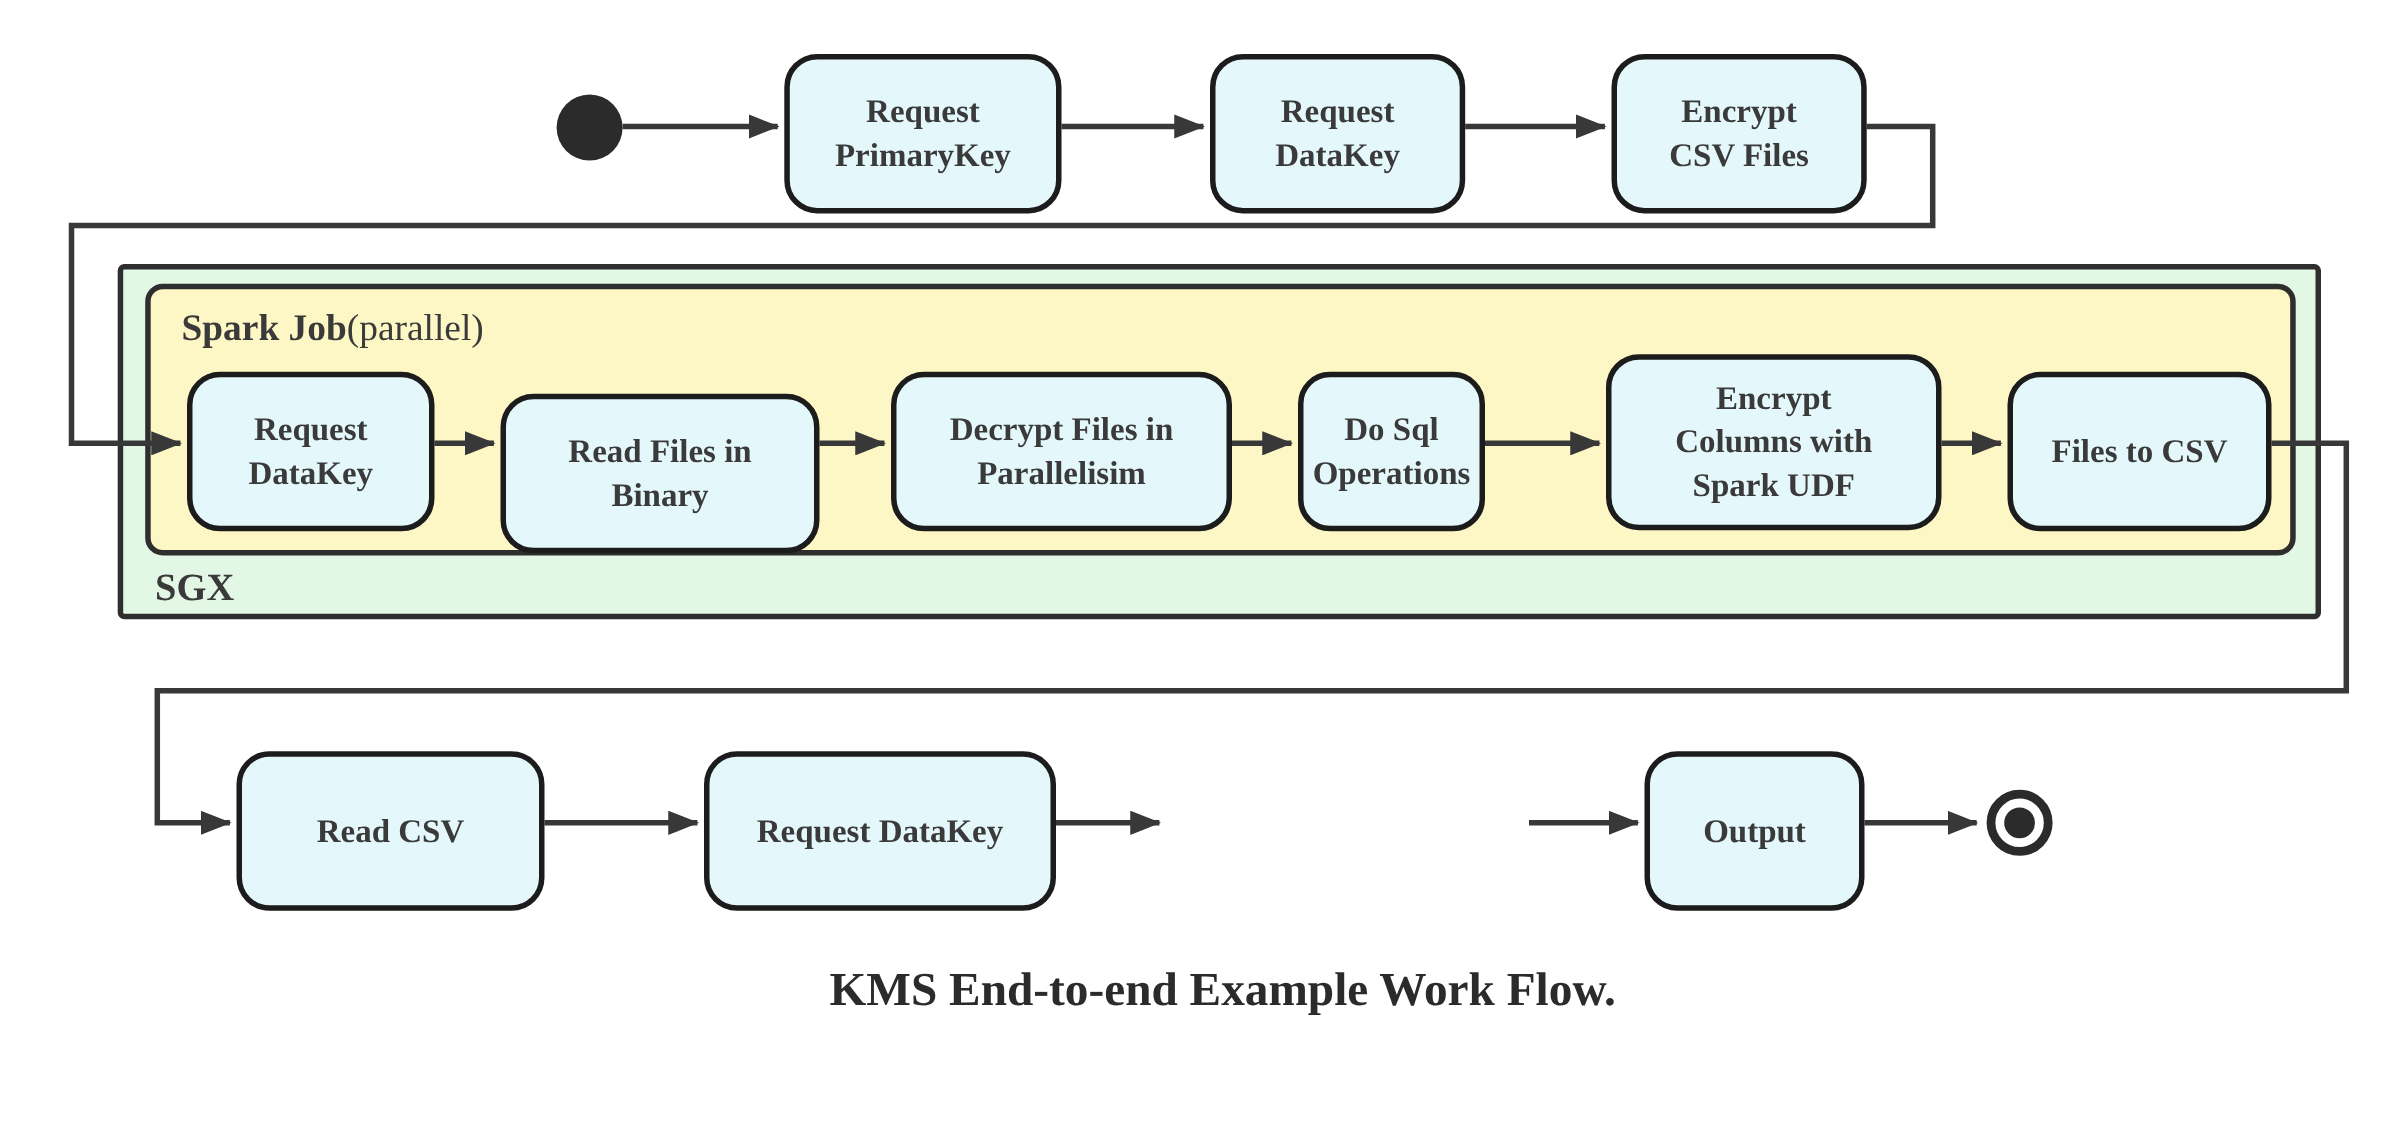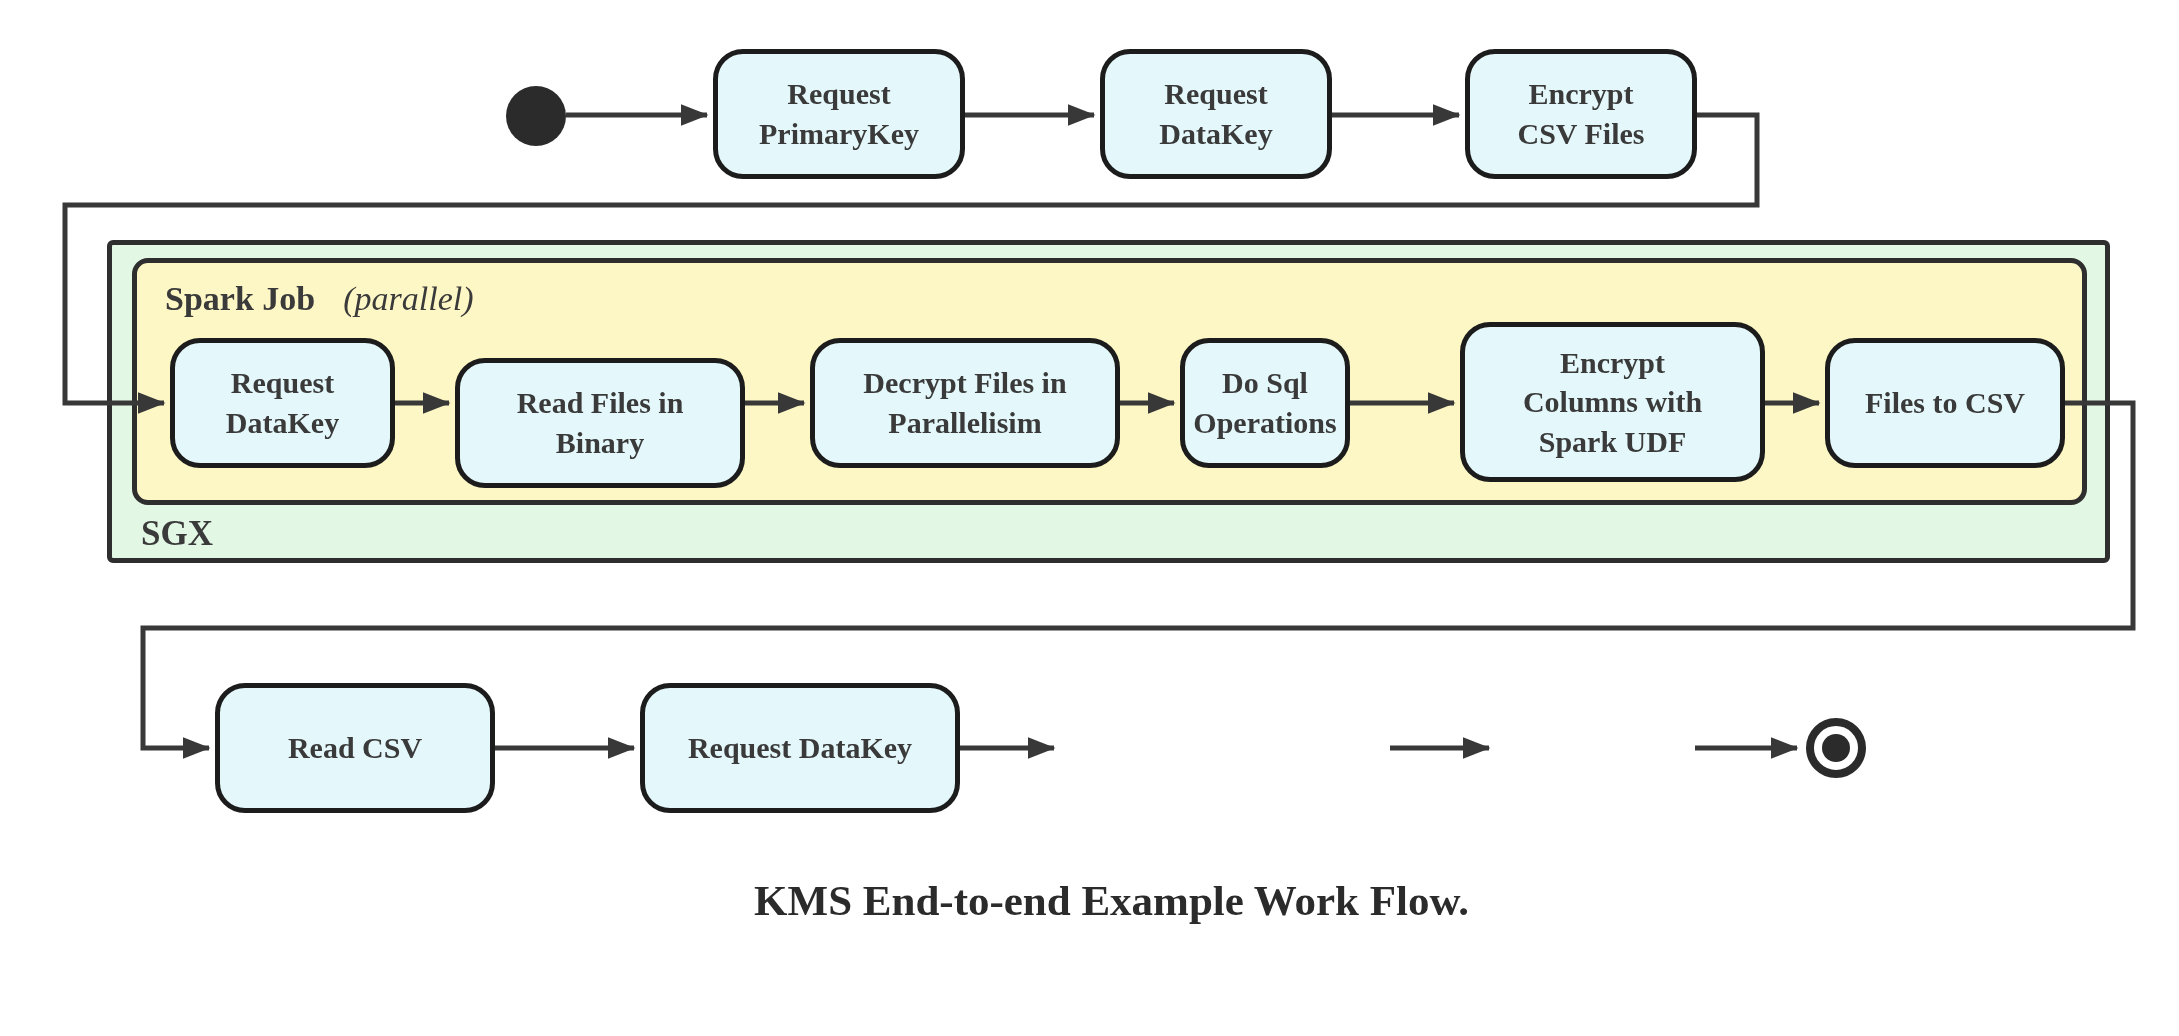--- a/index.html
+++ b/index.html
@@ -30,21 +30,21 @@
     border-radius: 16px;
   }
   .spark-title {
     position: absolute;
     left: 165px; top: 280px;
     font-size: 34px;
     color: var(--text, #3a3a3a);
     white-space: nowrap;
   }
   .spark-title .t-bold { font-weight: bold; }
-  .spark-title .t-italic { font-style: italic; font-weight: normal; margin-left: 28px; }
+  .spark-title .t-italic { font-weight: normal; margin-left: 0; }
   .sgx-label {
     position: absolute;
     left: 141px; top: 514px;
     font-size: 35px;
     font-weight: bold;
     color: var(--text, #3a3a3a);
   }
 
   
   svg.connectors {
@@ -54,21 +54,21 @@
   svg.connectors path.wire {
     fill: none;
     stroke: var(--connector, #383838);
     stroke-width: 5;
   }
   svg.connectors marker path { fill: var(--connector, #383838); }
 
   
   .activity {
     position: absolute;
-    height: 130px;
+    height: 145px;
     background: var(--activity-fill, #e4f8fb);
     border: 5px solid var(--activity-border, #1c1c1c);
     border-radius: 30px;
     display: flex;
     align-items: center;
     justify-content: center;
     text-align: center;
     font-weight: bold;
     font-size: 30px;
     line-height: 1.32;
@@ -160,20 +160,21 @@
 Parallelisim</div>
   <div class="activity" style="left:1180px; top:338px; width:170px;border-radius:29px;">Do Sql
 Operations</div>
   <div class="activity" style="left:1460px; top:322px; width:305px; height:160px;">Encrypt
 Columns with
 Spark UDF</div>
   <div class="activity" style="left:1825px; top:338px; width:240px;">Files to CSV</div>
 
   <div class="activity" style="left:215px; top:683px; width:280px;">Read CSV</div>
   <div class="activity" style="left:640px; top:683px; width:320px;">Request DataKey</div>
+  <div class="activity" style="left:1495px; top:683px; width:200px;">Output</div>
 
   <div class="end-ring">
     <div class="end-core"></div>
   </div>
 
   <div class="caption">KMS End-to-end Example Work Flow.</div>
 
 </div>
 
 </body></html>

